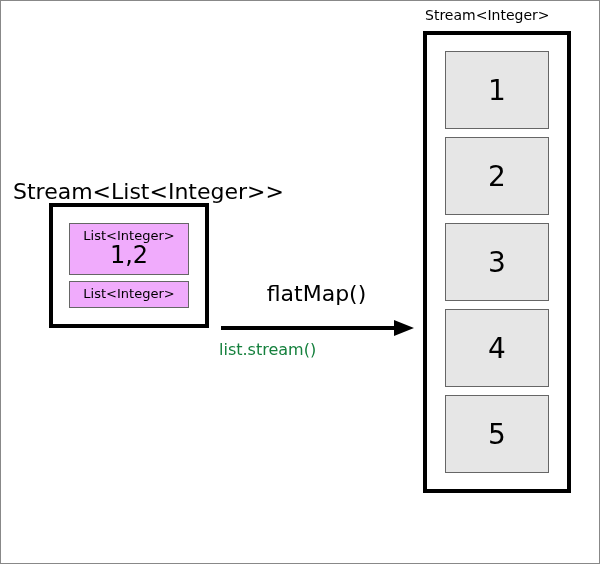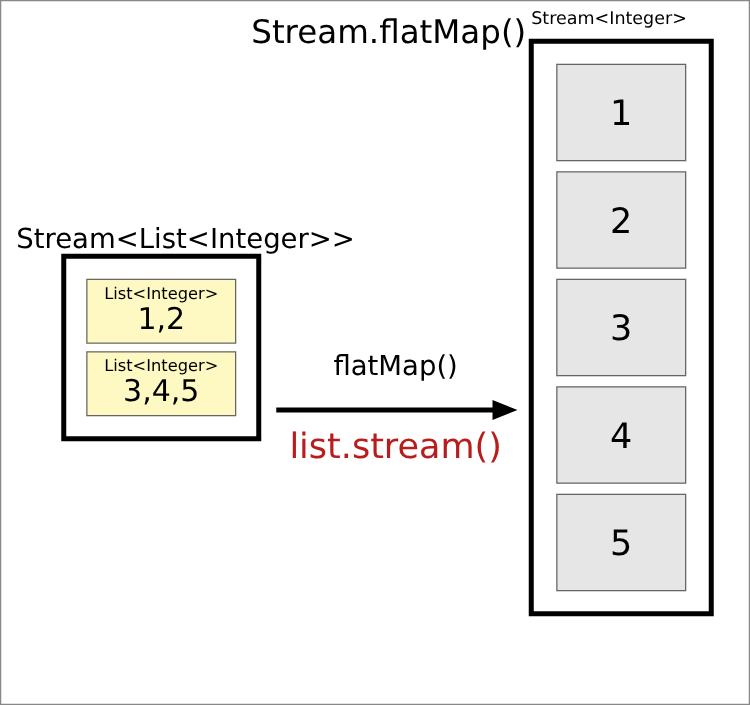--- a/index.html
+++ b/index.html
@@ -43,21 +43,21 @@
     left: 48px;
     top: 202px;
     width: 160px;
     border: 4px solid #000;
     padding: 10px 10px;
     box-sizing: border-box;
     background: #fff;
   }
   .inner-box {
     border: 1px solid #666;
-    background: #fef9c3;
+    background: #f0abfc;
     margin: 6px 6px;
     padding: 4px 4px 6px 4px;
     text-align: center;
   }
   .inner-label {
     font-size: 13px;
   }
   .inner-value {
     font-size: 24px;
     line-height: 1.05;
@@ -87,48 +87,45 @@
     left: 218px;
     top: 280px;
     width: 195px;
   }
   .arrow-top {
     font-size: 22px;
     text-align: center;
     margin-bottom: 12px;
   }
   .arrow-bottom {
-    font-size: 28px;
-    text-align: center;
-    color: #b91c1c;
+    font-size: 16px;
+    color: #15803d;
     margin-top: 2px;
   }
   svg.arrow {
     display: block;
     width: 195px;
     height: 20px;
   }
 </style>
 </head>
 <body>
 
 <div class="canvas">
 
-  <div class="title">Stream.flatMap()</div>
 
   <div class="src-label">Stream&lt;List&lt;Integer&gt;&gt;</div>
 
   <div class="src-box">
     <div class="inner-box">
       <div class="inner-label">List&lt;Integer&gt;</div>
       <div class="inner-value">1,2</div>
     </div>
     <div class="inner-box">
       <div class="inner-label">List&lt;Integer&gt;</div>
-      <div class="inner-value">3,4,5</div>
     </div>
   </div>
 
   <div class="arrow-wrap">
     <div class="arrow-top">flatMap()</div>
     <svg class="arrow" viewBox="0 0 195 20">
       <line x1="2" y1="10" x2="180" y2="10" stroke="#000" stroke-width="4"></line>
       <polygon points="195,10 175,2 175,18" fill="#000"></polygon>
     </svg>
     <div class="arrow-bottom">list.stream()</div>

